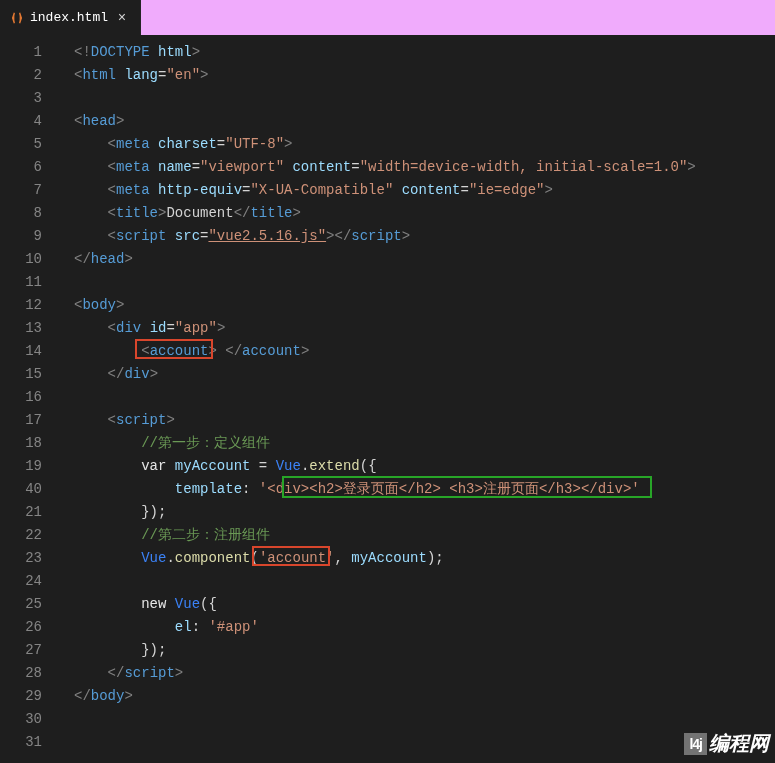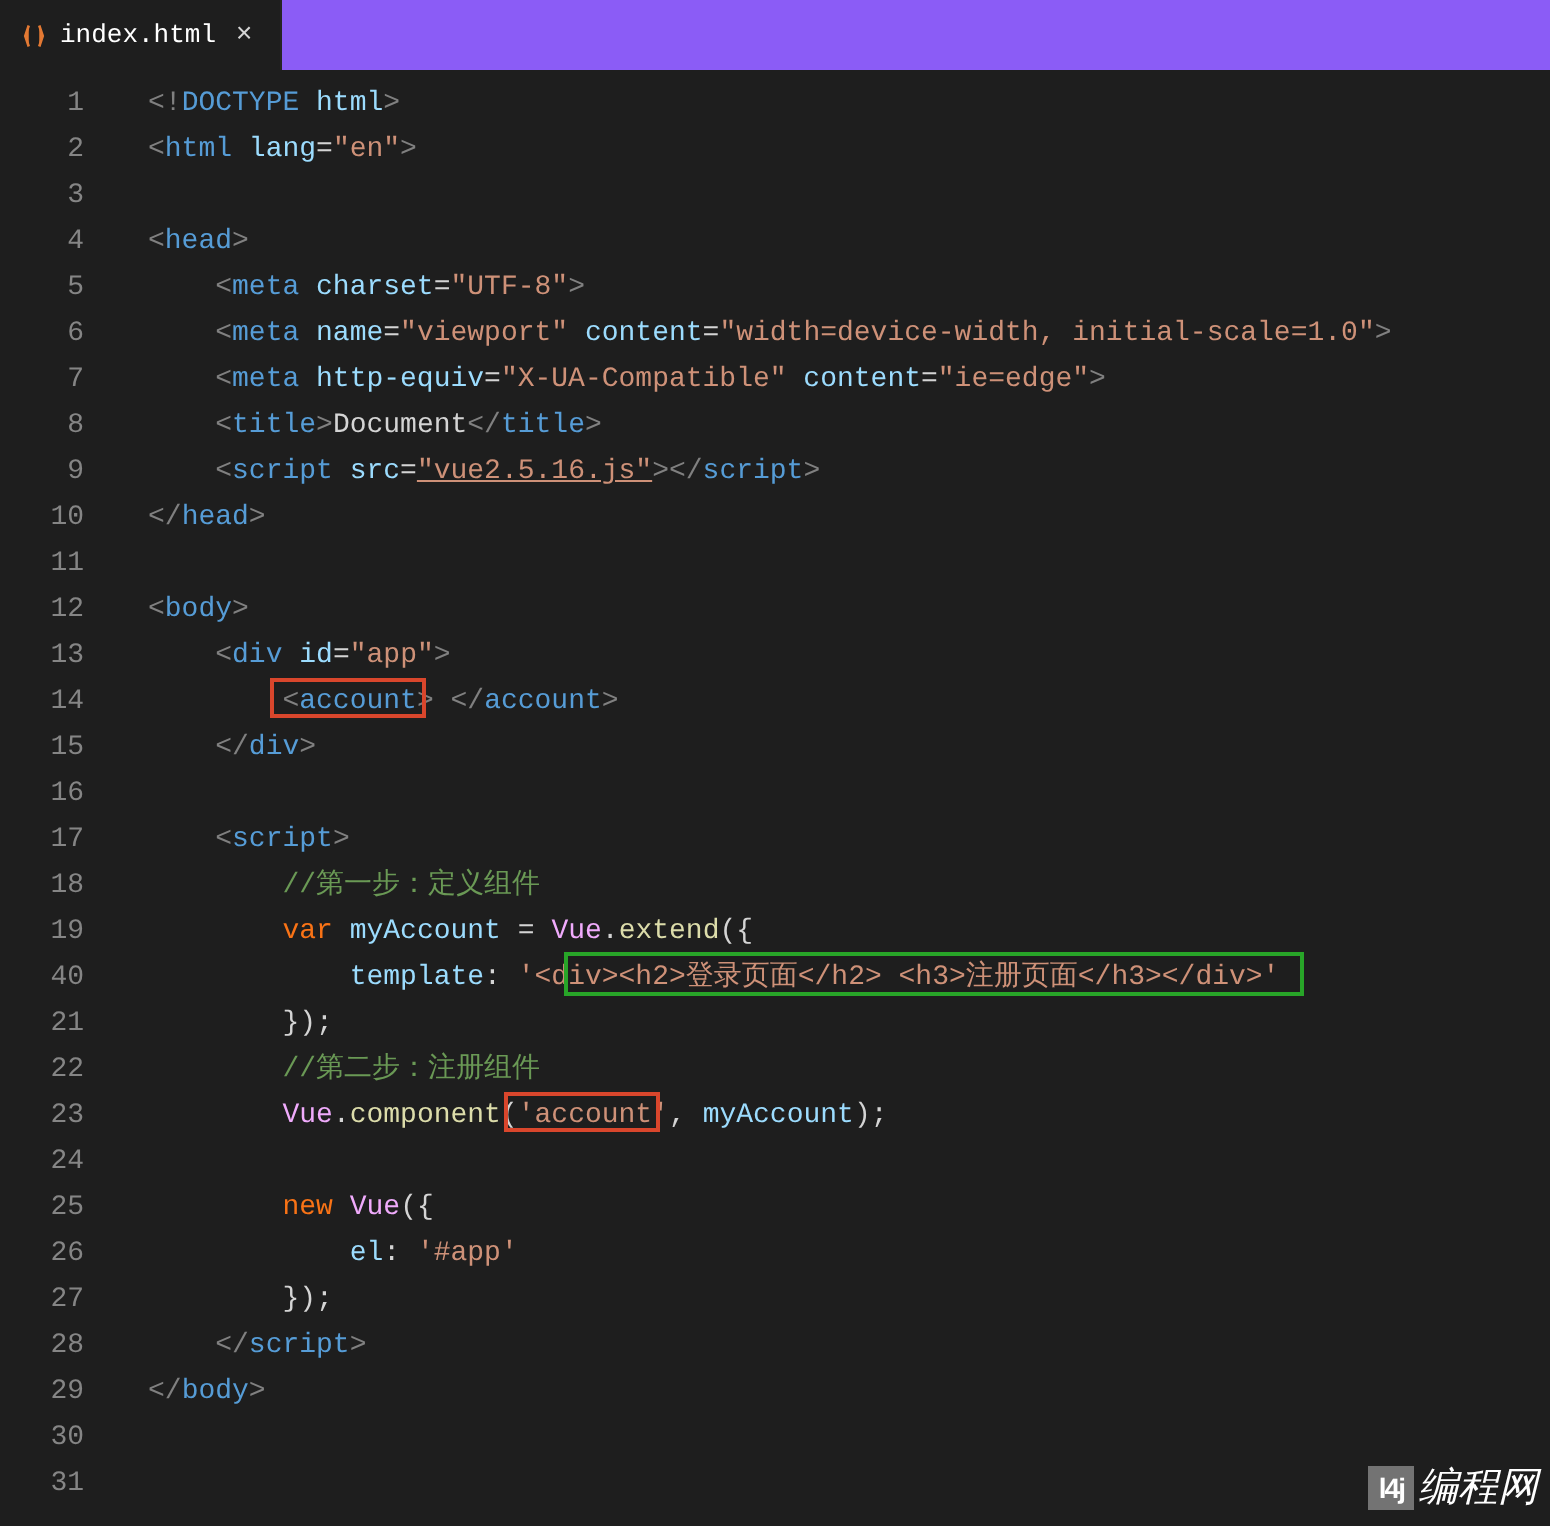--- a/index.html
+++ b/index.html
@@ -7,21 +7,21 @@
     background: #1e1e1e;
     font-family: Consolas, "Courier New", monospace;
     font-size: 14px;
     color: #d4d4d4;
     width: 775px;
     height: 763px;
     overflow: hidden;
     position: relative;
   }
   .tab-bar {
-    background: #8b5cf6;
+    background: #f0abfc;
     height: 35px;
     display: flex;
     align-items: stretch;
   }
   .tab {
     background: #1e1e1e;
     display: flex;
     align-items: center;
     padding: 0 10px;
     gap: 6px;
@@ -68,24 +68,24 @@
   .line {
     height: 23px;
     line-height: 23px;
     white-space: pre;
     padding-left: 14px;
   }
   .tag    { color: #808080; }  
   .name   { color: #569cd6; }  
   .attr   { color: #9cdcfe; }  
   .str    { color: #ce9178; }  
-  .kw     { color: #f97316; }  
+  .kw     { color: #e5e5e5; }  
   .id     { color: #9cdcfe; }  
   .call   { color: #dcdcaa; }  
-  .obj    { color: #f0abfc; }  
+  .obj    { color: #3b82f6; }  
   .cmt    { color: #6a9955; }  
   .punc   { color: #d4d4d4; }
   .under  { text-decoration: underline; }
 
   .box-red, .box-green {
     position: absolute;
     border: 2px solid;
     pointer-events: none;
   }
   .box-red   { border-color: #d9462c; }
@@ -103,21 +103,21 @@
     background: #737373;
     color: #fff;
     font-weight: bold;
     font-size: 14px;
     padding: 3px 5px;
     letter-spacing: -1px;
   }
   .watermark .txt {
     color: #fff;
     font-size: 20px;
-    font-weight: normal;
+    font-weight: bold;
     margin-left: 2px;
     font-style: italic;
   }
 </style>
 </head>
 <body>
 
 <div class="tab-bar">
   <div class="tab">
     <span class="tab-icon">

